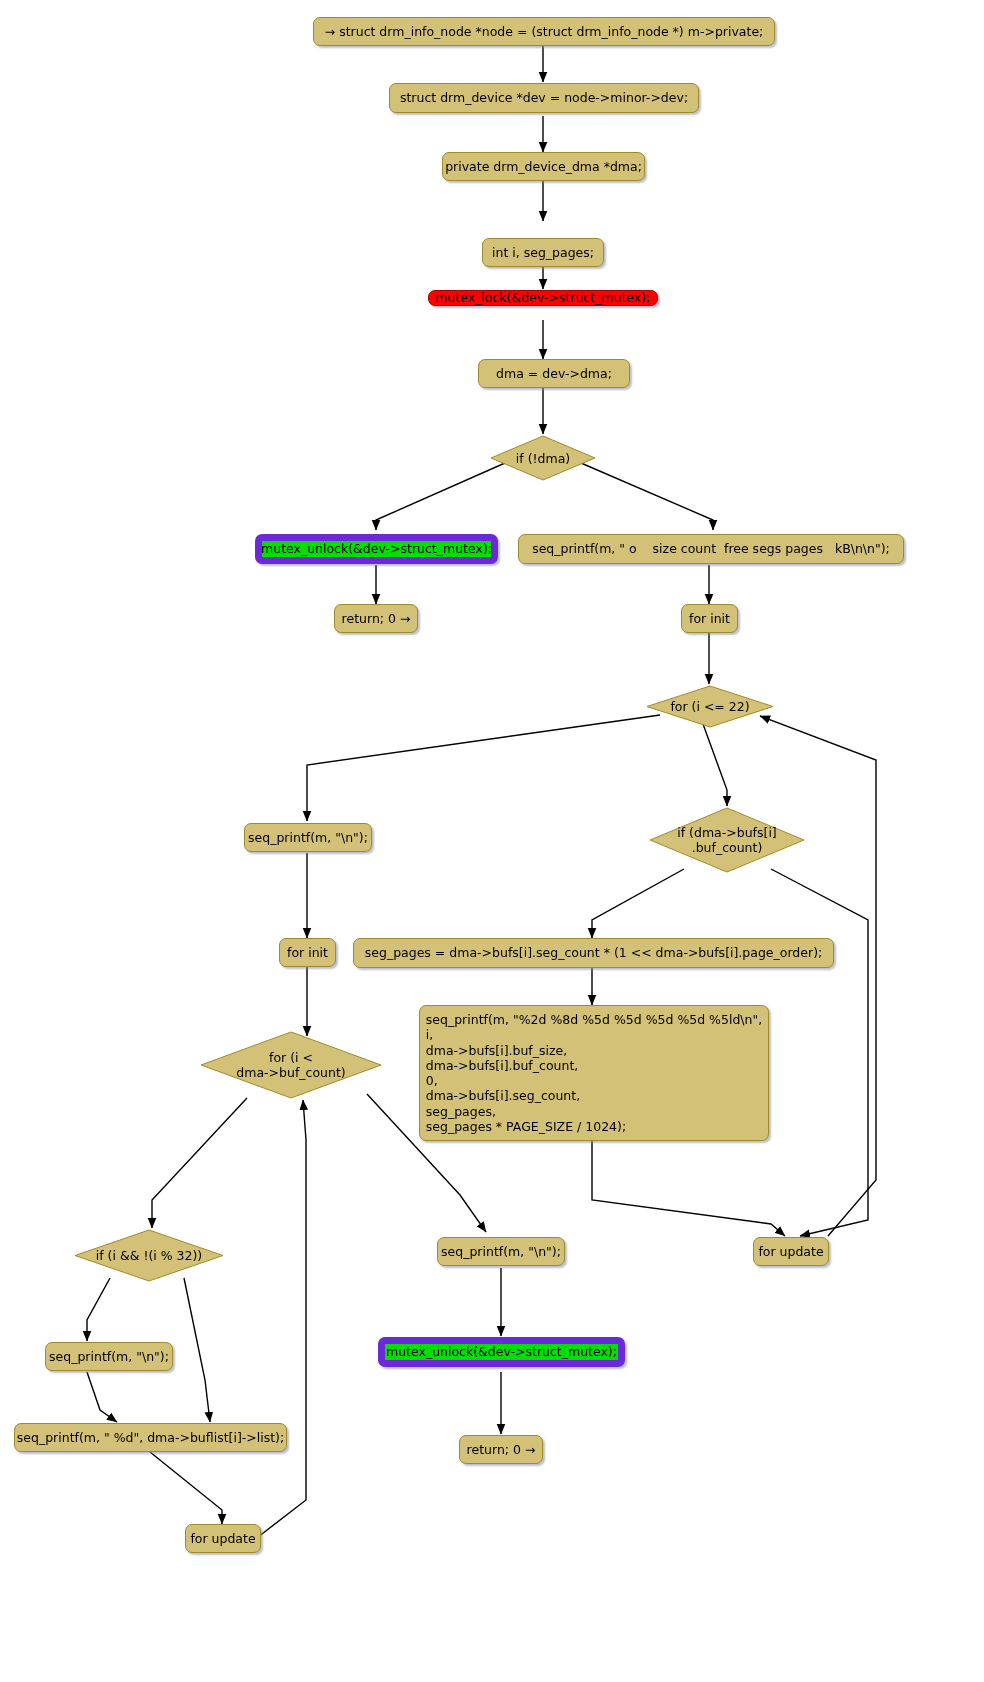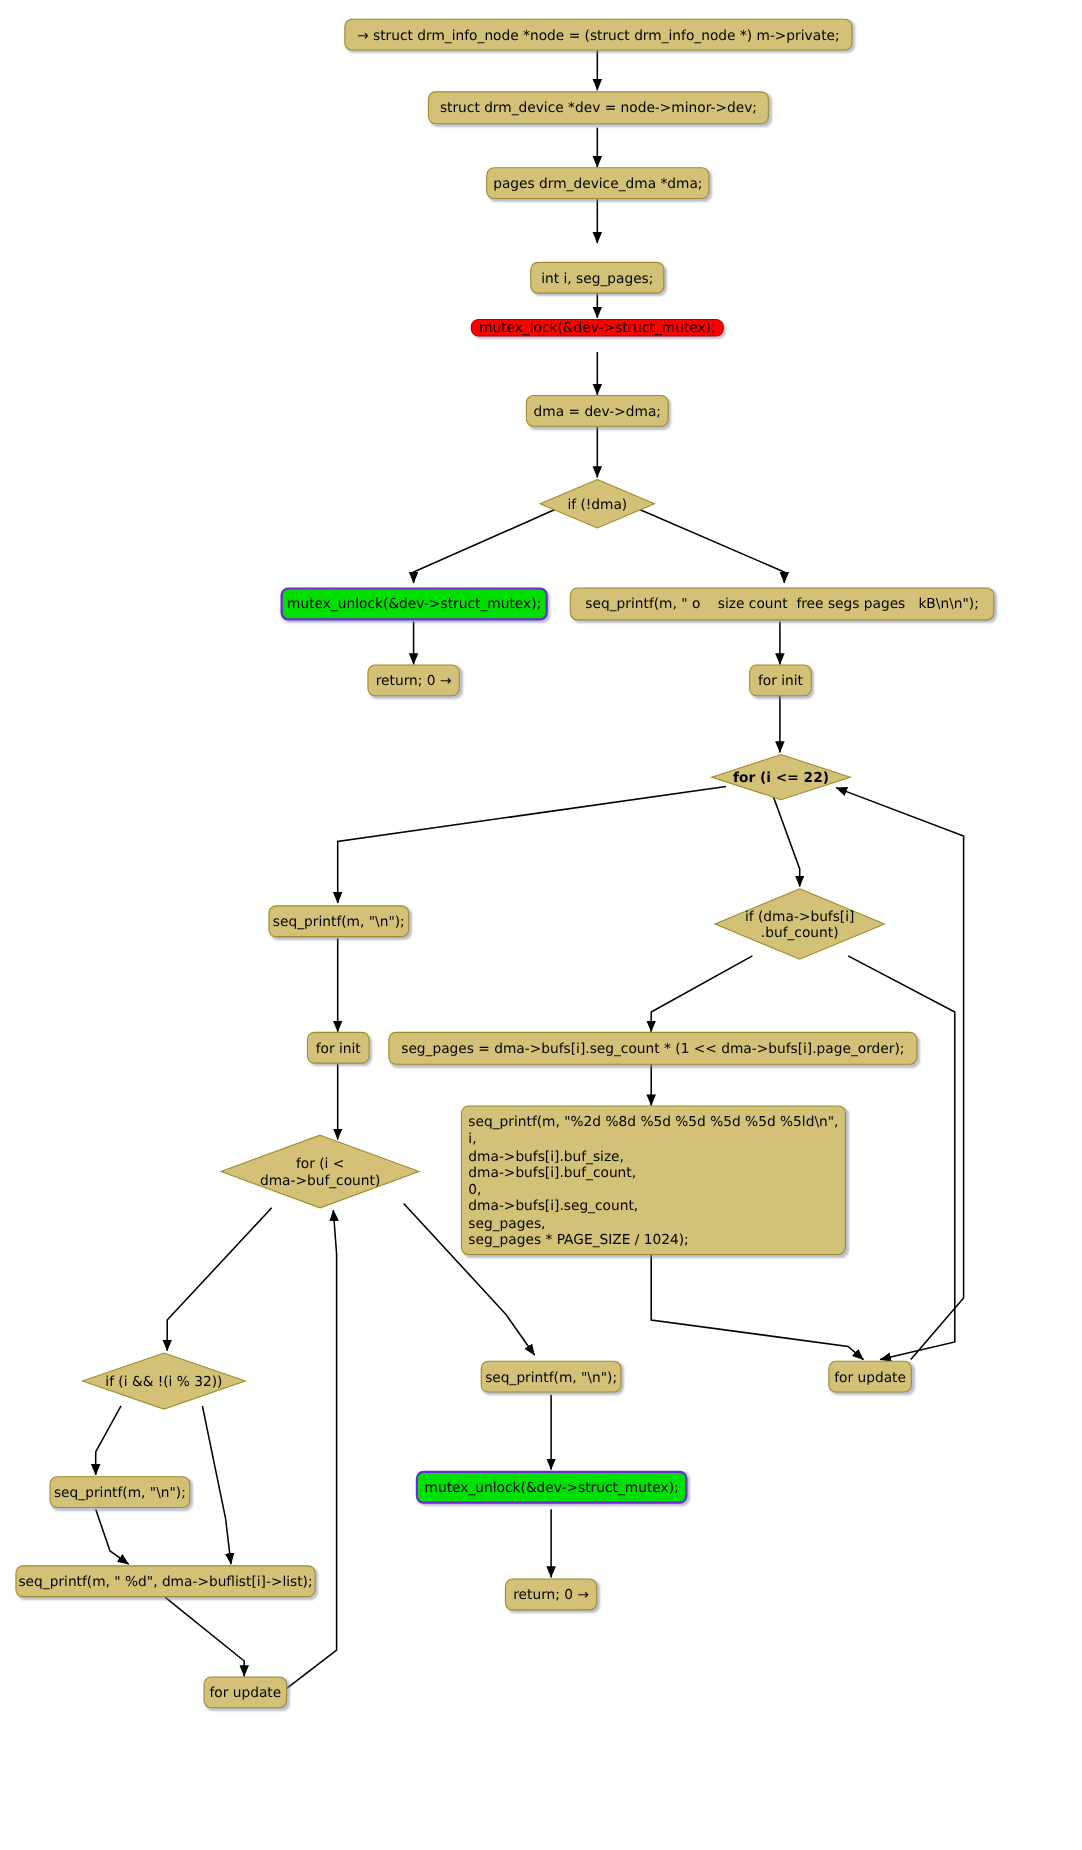--- a/index.html
+++ b/index.html
@@ -42,21 +42,21 @@
     border-radius: 7px;
     background: #d3c178;
     box-shadow: 2px 2px 2px rgba(130,140,170,0.55);
   }
   .rect.red {
     background: #ff0000;
     border: 1px solid #b00000;
   }
   .rect.green {
     background: #00e000;
-    border: 2px solid #6d28d9;
+    border: 7px solid #6d28d9;
   }
   .diamond-wrap {
     position: absolute;
   }
   .diamond-wrap svg {
     position: absolute;
     left: 0;
     top: 0;
     overflow: visible;
   }
@@ -151,32 +151,32 @@
 
   <div class="node rect" style="left:313px; top:17px; width:462px; height:29px; font-size:12.5px;">
     <span>→ struct drm_info_node *node = (struct drm_info_node *) m-&gt;private;</span>
   </div>
 
   <div class="node rect" style="left:389px; top:83px; width:310px; height:30px; font-size:12.5px;">
     <span>struct drm_device *dev = node-&gt;minor-&gt;dev;</span>
   </div>
 
   <div class="node rect" style="left:442px; top:152px; width:203px; height:29px; font-size:12.5px;">
-    <span>pages drm_device_dma *dma;</span>
+    <span>private drm_device_dma *dma;</span>
   </div>
 
   <div class="node rect" style="left:482px; top:238px; width:122px; height:29px; font-size:12.5px;">
     <span>int i, seg_pages;</span>
   </div>
 
   <div class="node rect red" style="left:428px; top:290px; width:230px; height:16px; font-size:12.5px;">
     <span>mutex_lock(&amp;dev-&gt;struct_mutex);</span>
   </div>
 
-  <div class="node rect" style="left:478px; top:359px; width:130px; height:29px; font-size:12.5px;">
+  <div class="node rect" style="left:478px; top:359px; width:152px; height:29px; font-size:12.5px;">
     <span>dma = dev-&gt;dma;</span>
   </div>
 
   <div class="diamond-wrap" style="left:489px; top:434px; width:108px; height:48px;">
     <svg width="108" height="48" viewBox="0 0 108 48">
       <polygon points="54,2 106,24 54,46 2,24" fill="#d3c178" stroke="#a08a2a" stroke-width="1"></polygon>
     </svg>
     <div class="diamond-label" style="font-size:12.5px;">
       <span>if (!dma)</span>
     </div>
@@ -195,21 +195,21 @@
   </div>
 
   <div class="node rect" style="left:681px; top:604px; width:57px; height:29px; font-size:12.5px;">
     <span>for init</span>
   </div>
 
   <div class="diamond-wrap" style="left:645px; top:684px; width:130px; height:45px;">
     <svg width="130" height="45" viewBox="0 0 130 45">
       <polygon points="65,2 128,22.5 65,43 2,22.5" fill="#d3c178" stroke="#a08a2a" stroke-width="1"></polygon>
     </svg>
-    <div class="diamond-label" style="font-size:12.5px;font-weight:bold;">
+    <div class="diamond-label" style="font-size:12.5px;">
       <span>for (i &lt;= 22)</span>
     </div>
   </div>
 
   <div class="node rect" style="left:244px; top:823px; width:128px; height:29px; font-size:12.5px;">
     <span>seq_printf(m, "\n");</span>
   </div>
 
   <div class="diamond-wrap" style="left:648px; top:806px; width:158px; height:68px;">
     <svg width="158" height="68" viewBox="0 0 158 68">

